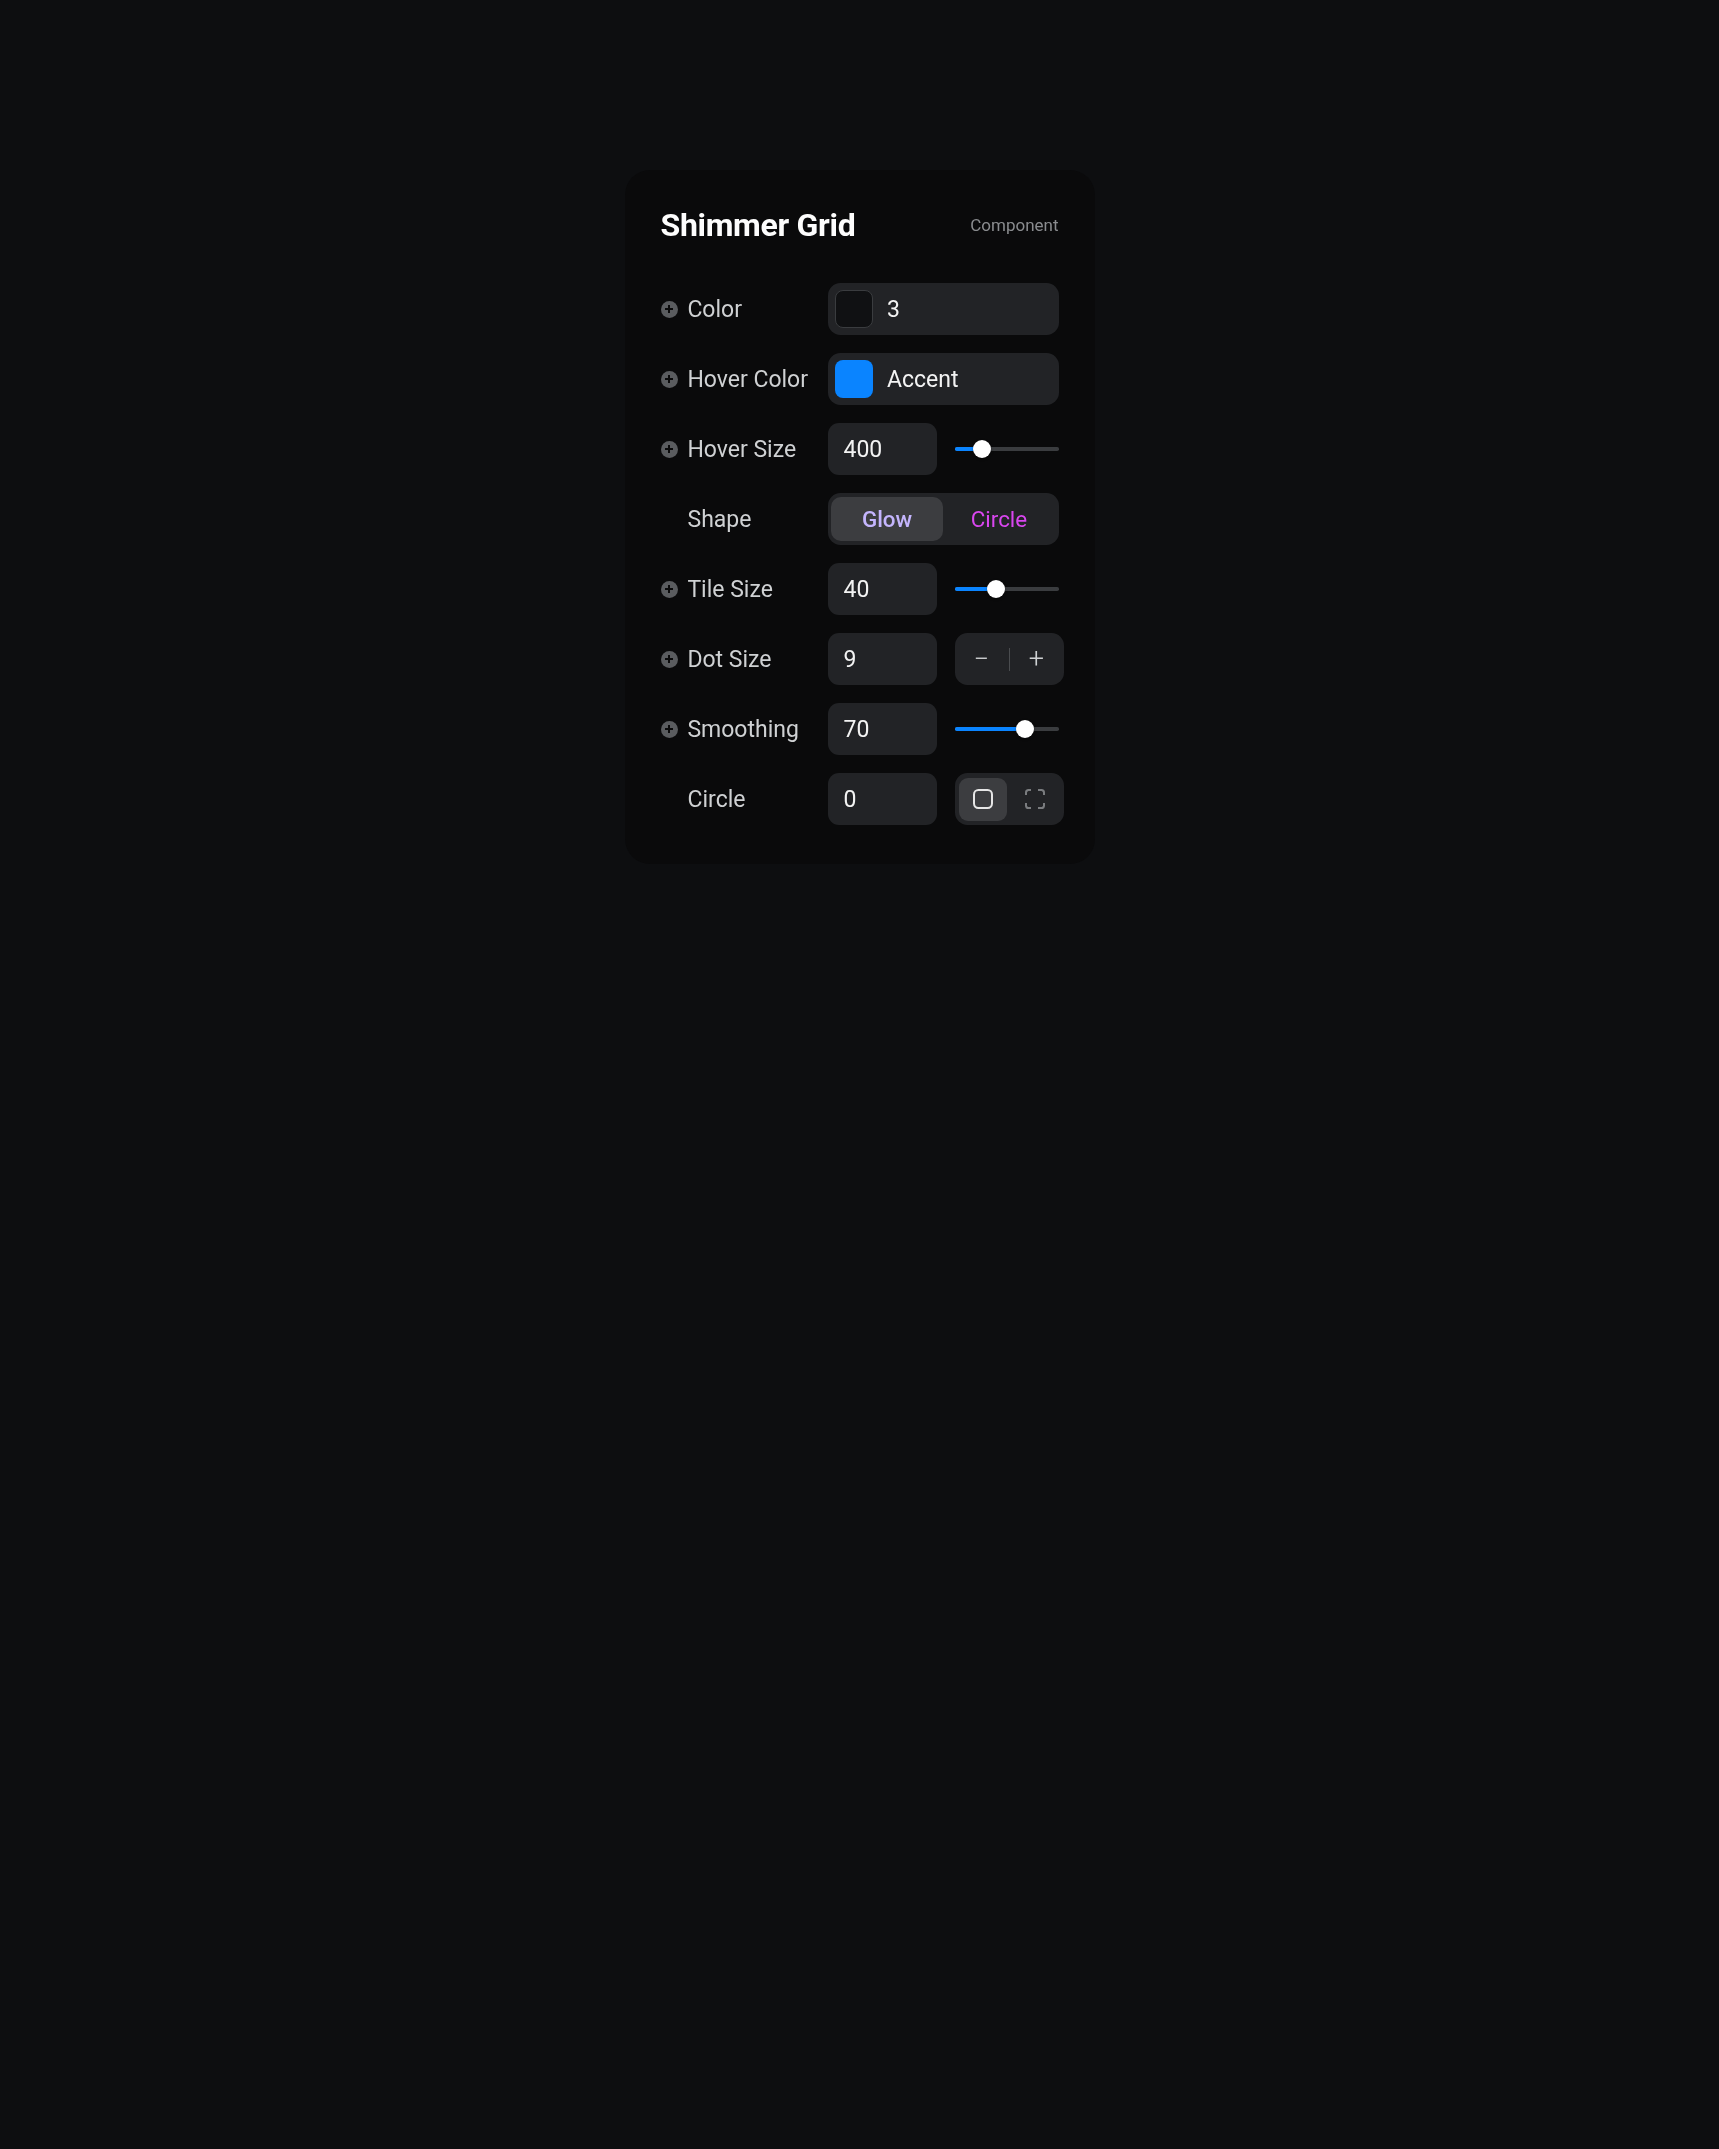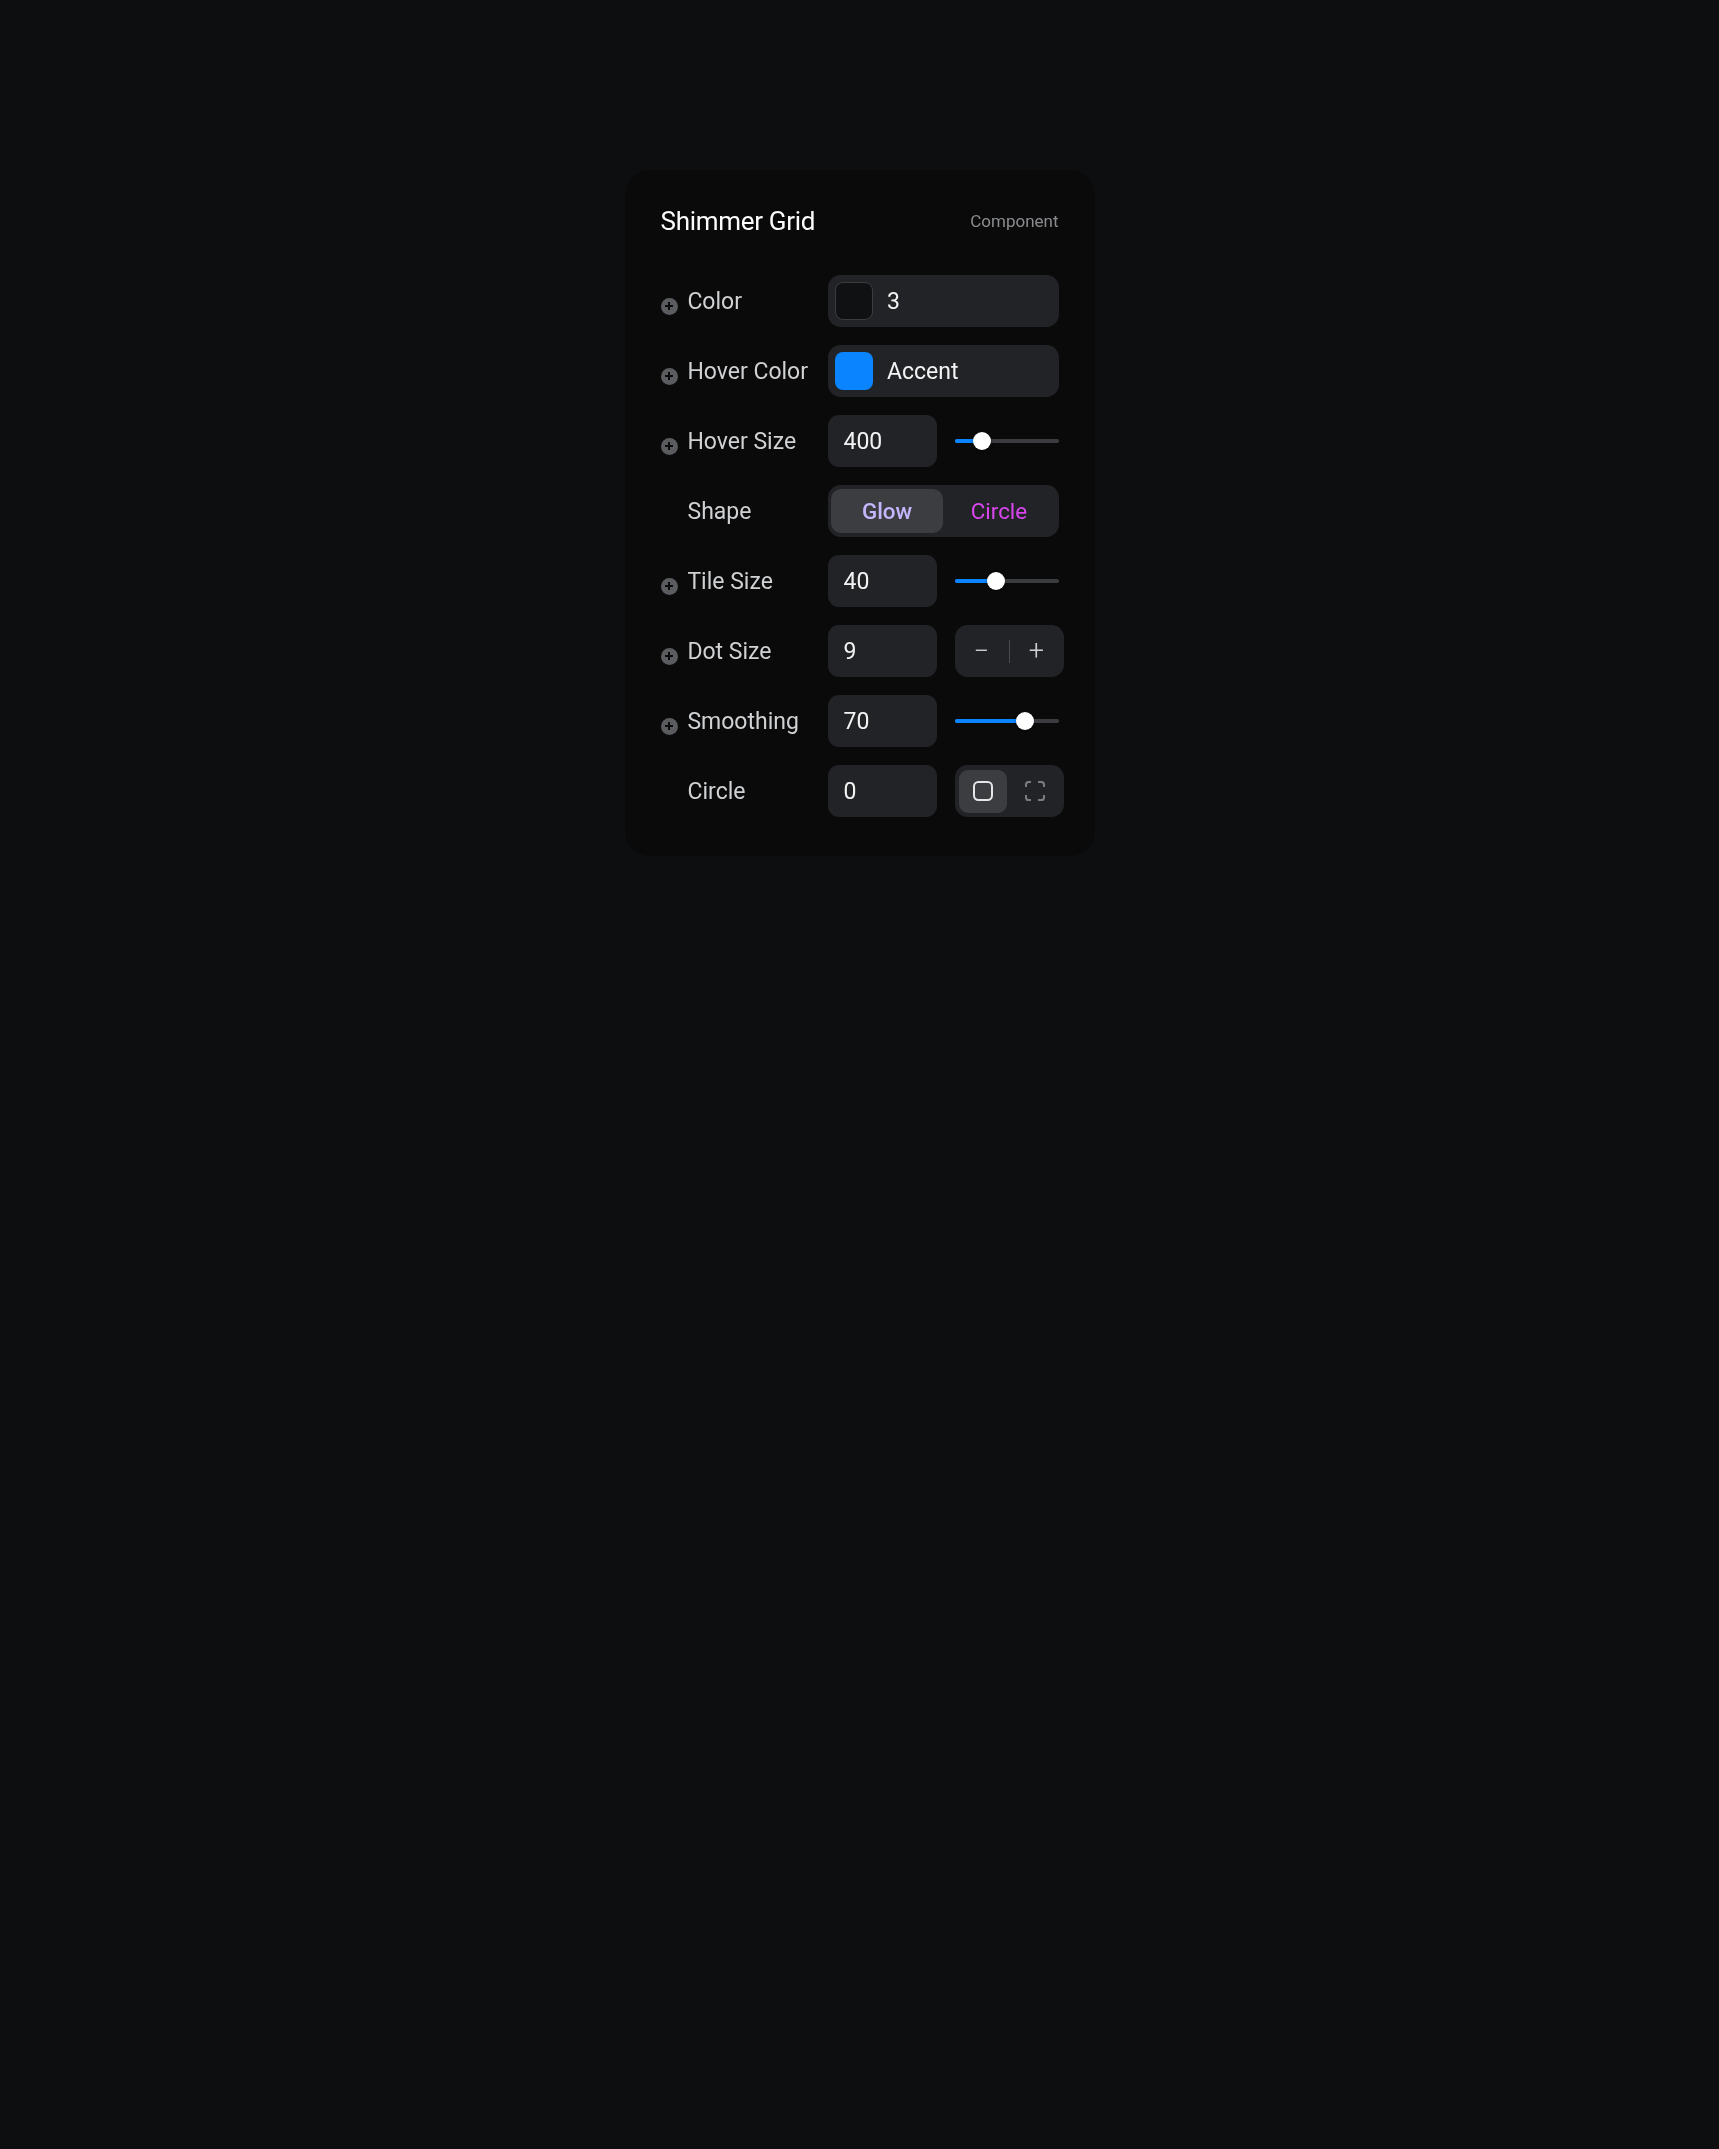--- a/index.html
+++ b/index.html
@@ -23,39 +23,39 @@
     padding: 36px 36px 39px 36px;
   }
   .header {
     display: flex;
     justify-content: space-between;
     align-items: center;
     margin-bottom: 39px;
   }
   .title {
     color: #fdfdfd;
-    font-size: 26px;
-    font-weight: 400;
+    font-size: 32px;
+    font-weight: 700;
     letter-spacing: -0.3px;
   }
   .tag {
     color: #8a8c8f;
     font-size: 17px;
     font-weight: 400;
   }
   .row {
     display: flex;
     align-items: center;
     margin-bottom: 18px;
     height: 52px;
   }
   .row:last-child { margin-bottom: 0; }
   .label-col {
     display: flex;
-    align-items: flex-end;
+    align-items: center;
     width: 167px;
     flex-shrink: 0;
   }
   .plus-icon {
     width: 17px;
     height: 17px;
     border-radius: 50%;
     background: #5a5c5f;
     display: flex;
     align-items: center;

